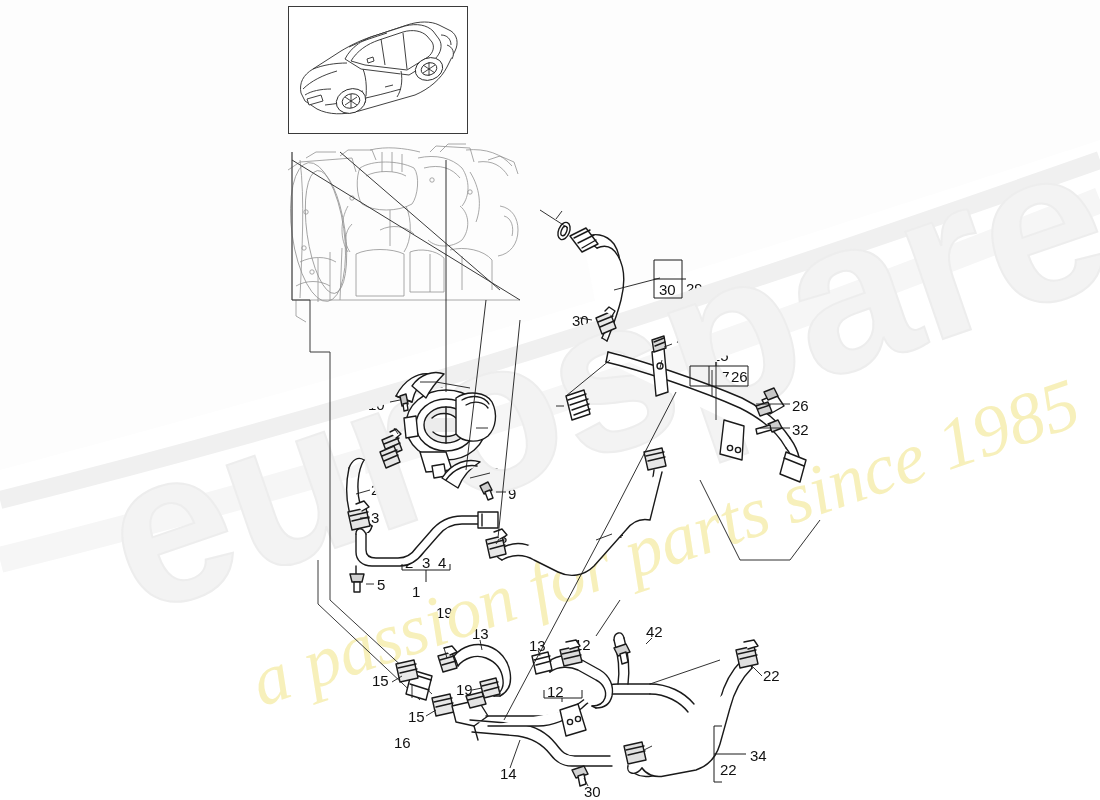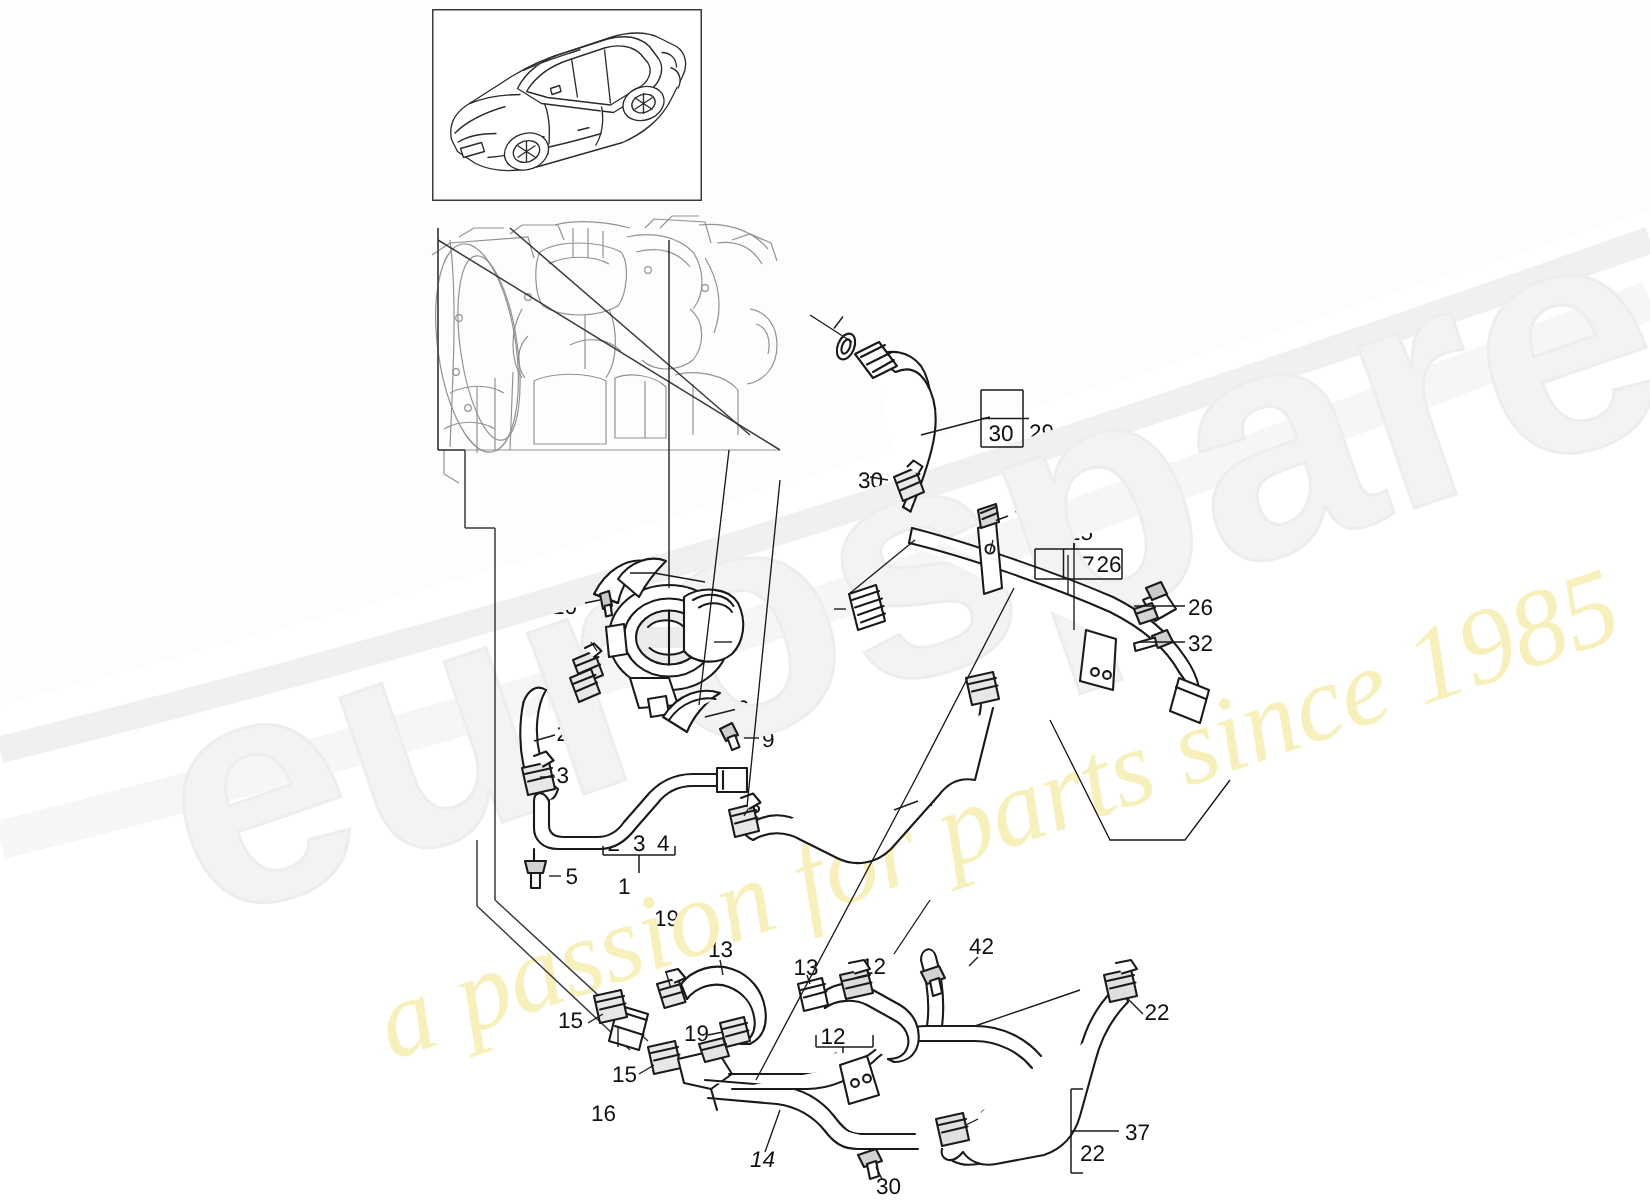--- a/index.html
+++ b/index.html
@@ -518,23 +518,23 @@
     <div class="lbl" style="left:574px;top:637px;">12</div>
     <div class="lbl" style="left:646px;top:624px;">42</div>
     <div class="lbl" style="left:372px;top:673px;">15</div>
     <div class="lbl" style="left:394px;top:691px;margin-top:44px;">16</div>
     <div class="lbl" style="left:456px;top:682px;">19</div>
     <div class="lbl" style="left:408px;top:709px;">15</div>
     <div class="lbl" style="left:547px;top:684px;">12</div>
     <div class="lbl" style="left:553px;top:700px;">11</div>
     <div class="lbl" style="left:763px;top:668px;">22</div>
     <div class="lbl" style="left:653px;top:738px;">23</div>
-    <div class="lbl" style="left:750px;top:748px;">37</div>
+    <div class="lbl" style="left:750px;top:748px;">34</div>
     <div class="lbl" style="left:720px;top:762px;">22</div>
-    <div class="lbl" style="left:500px;top:766px;font-style:italic;">14</div>
+    <div class="lbl" style="left:500px;top:766px;">14</div>
     <div class="lbl" style="left:584px;top:784px;">30</div>
   </div>
 
   <svg width="1100" height="800" style="z-index:4;">
     <g stroke="#1a1a1a" stroke-width="1" fill="none">
 
       <g>
         <path d="M654,260 L654,298"></path>
         <path d="M654,260 L682,260"></path>
         <path d="M654,298 L682,298"></path>

